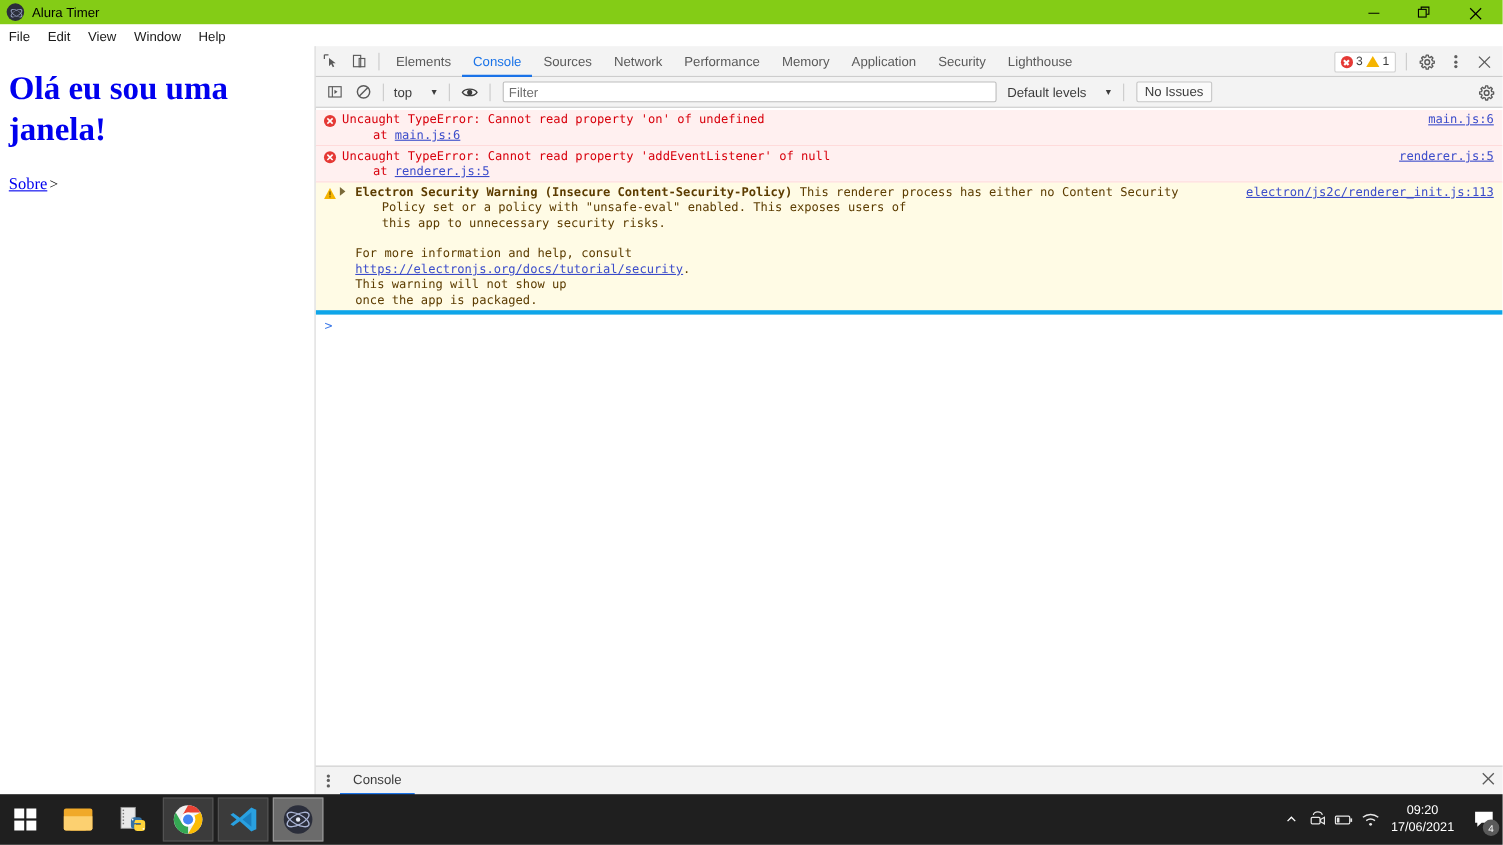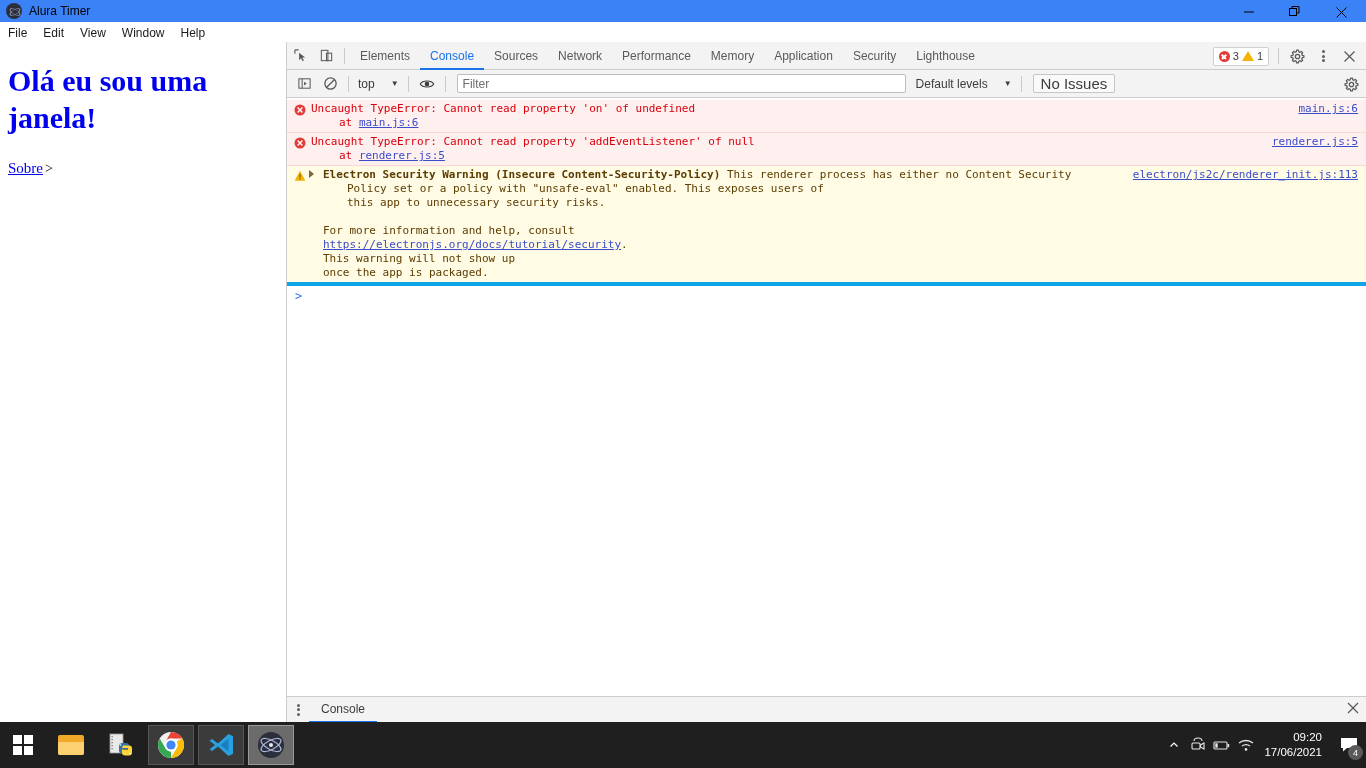--- a/index.html
+++ b/index.html
@@ -11,21 +11,21 @@
   }
 
   
   #app-window {
     position: absolute; left: 0; top: 0;
     width: 1366px; height: 722px;
     background: #ffffff;
   }
   #titlebar {
     position: absolute; left: 0; top: 0; width: 1366px; height: 22px;
-    background: #3b82f6;
+    background: #84cc16;
     display: flex; align-items: center;
   }
   #app-icon {
     width: 16px; height: 16px; margin-left: 6px; margin-right: 7px;
     border-radius: 50%;
     background: #2b2e3b;
     position: relative; flex: none;
   }
   #app-icon::before {
     content: ""; position: absolute; left: 3px; top: 3px;
@@ -152,21 +152,21 @@
     padding: 0 5px; font-family: "Liberation Sans", sans-serif;
     max-width: 449px;
   }
   #filter-input::placeholder { color: #6e6e6e; }
   .dt-dropdown {
     font-size: 12px; color: #3c3c3c; white-space: nowrap;
     display: flex; align-items: center; gap: 16px; padding: 0 4px;
   }
   .caret { font-size: 8px; color: #3c3c3c; }
   #no-issues-btn {
-    font-size: 15px; color: #3c3c3c;
+    font-size: 12px; color: #3c3c3c;
     border: 1px solid #c6c6c6; border-radius: 2px;
     background: #fafafa; height: 19px; line-height: 17px;
     padding: 0 7px; white-space: nowrap; margin-left: 6px;
   }
   #toolbar-gear { position: absolute; right: 2px; top: 1px; }
 
   
   #console-list {
     position: absolute; top: 58px; left: 0; right: 0; bottom: 26px;
     background: #fff; overflow: hidden;
@@ -247,21 +247,21 @@
   }
   .tb-app.open { background: #3b3b3b; border: 1px solid #565656; }
   .tb-app.active { background: #6b6b6b; border: 1px solid #9a9a9a; }
 
   #tray {
     position: absolute; right: 0; top: 0; height: 46px;
     display: flex; align-items: center; color: #fff;
   }
   .tray-icon { width: 24px; height: 46px; display: flex; align-items: center; justify-content: center; }
   #clock {
-    text-align: right; font-size: 11.5px; color: #fff;
+    text-align: center; font-size: 11.5px; color: #fff;
     line-height: 15px; padding: 0 10px 0 6px; white-space: nowrap;
   }
   #notif {
     width: 34px; height: 46px; display:flex; align-items:center; justify-content:center;
     position: relative;
   }
   #notif-badge {
     position: absolute; right: 3px; bottom: 8px;
     width: 15px; height: 15px; border-radius: 50%;
     background: #5a5a5a; color: #fff; font-size: 9px;

